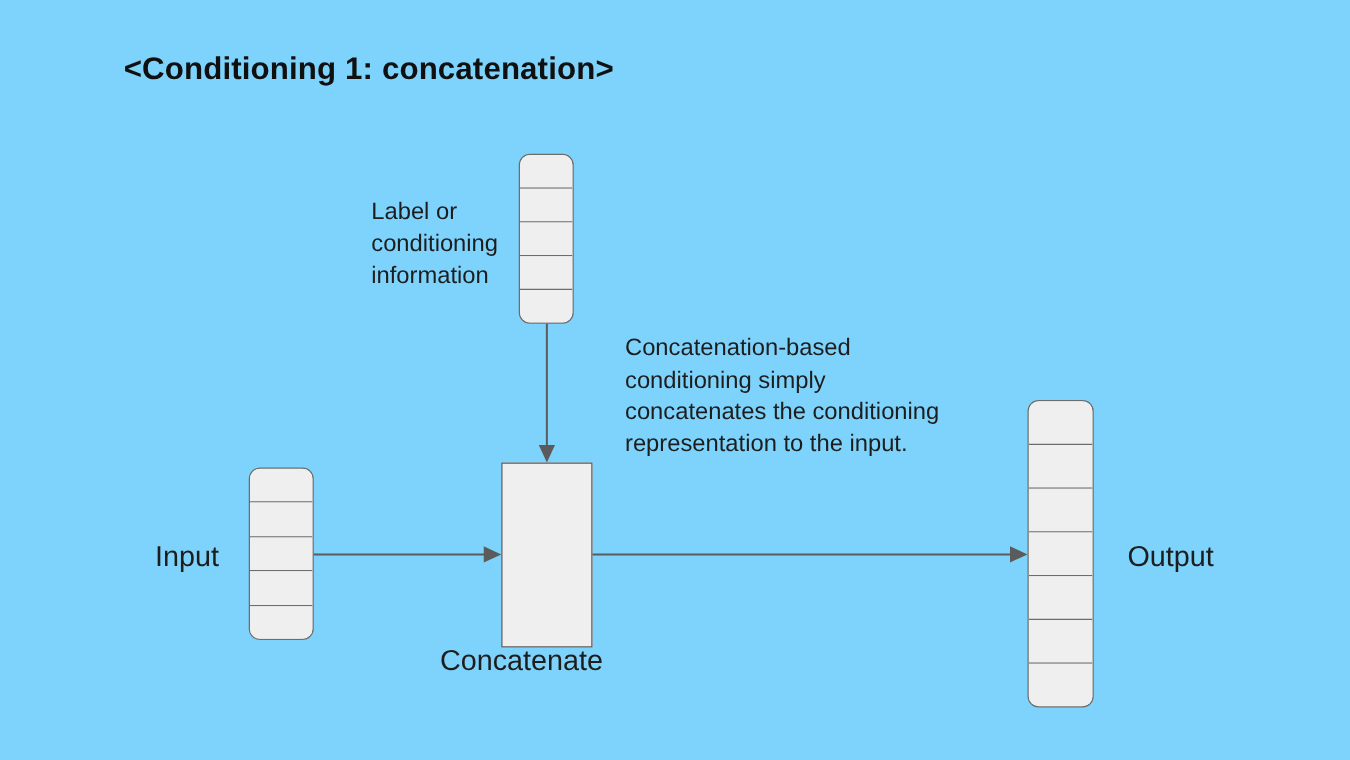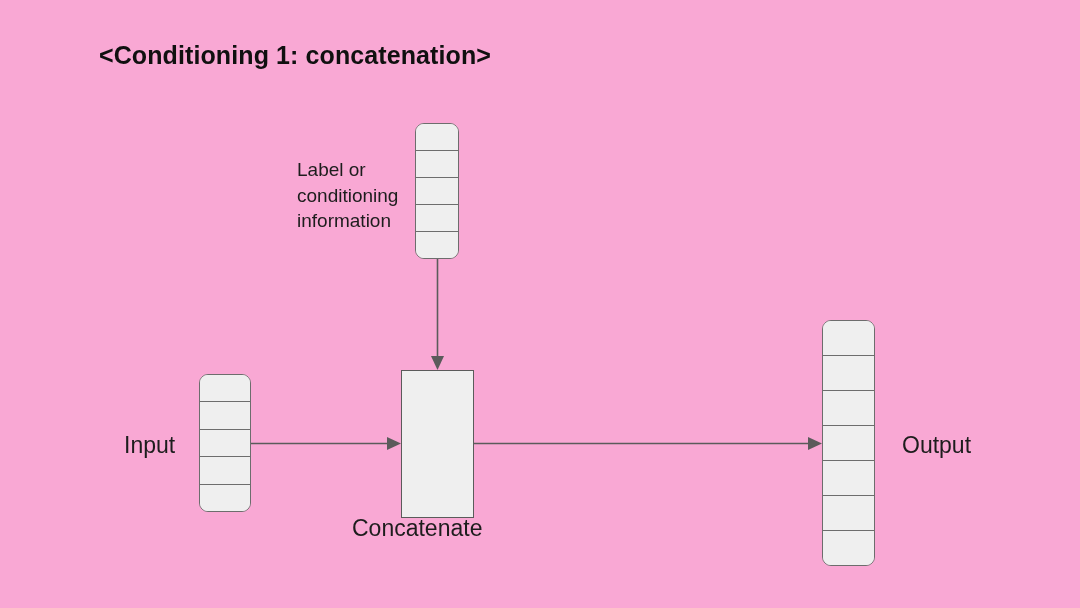--- a/index.html
+++ b/index.html
@@ -4,21 +4,21 @@
 <style>
   html, body {
     margin: 0;
     padding: 0;
     background: #ffffff;
   }
   #canvas {
     position: relative;
     width: 1080px;
     height: 608px;
-    background: #f9a8d4;
+    background: #7dd3fc;
     overflow: hidden;
     font-family: "Liberation Sans", sans-serif;
     color: #1a1a1a;
   }
 
   
   .slide-title {
     position: absolute;
     left: 99px;
     top: 41px;
@@ -104,20 +104,24 @@
 
   <div class="text-block" style="left:265px; top:157px; width:150px;margin-left:32px;">Label or
 conditioning
 information</div>
 
   <svg class="conn" style="left:0px; top:0px; width:1080px; height:608px;">
     <line x1="437.5" y1="259" x2="437.5" y2="361"></line>
     <polygon points="437.5,370 431,356 444,356"></polygon>
   </svg>
 
+  <div class="text-block" style="left:500px; top:266px; width:300px;">Concatenation-based
+conditioning simply
+concatenates the conditioning
+representation to the input.</div>
 
   <div class="vec-bar" style="left:199px; top:374px; width:52px; height:138px;">
     <div class="vec-cell"></div>
     <div class="vec-cell"></div>
     <div class="vec-cell"></div>
     <div class="vec-cell"></div>
     <div class="vec-cell"></div>
   </div>
 
   <div class="node-label" style="left:124px; top:432px;">Input</div>

